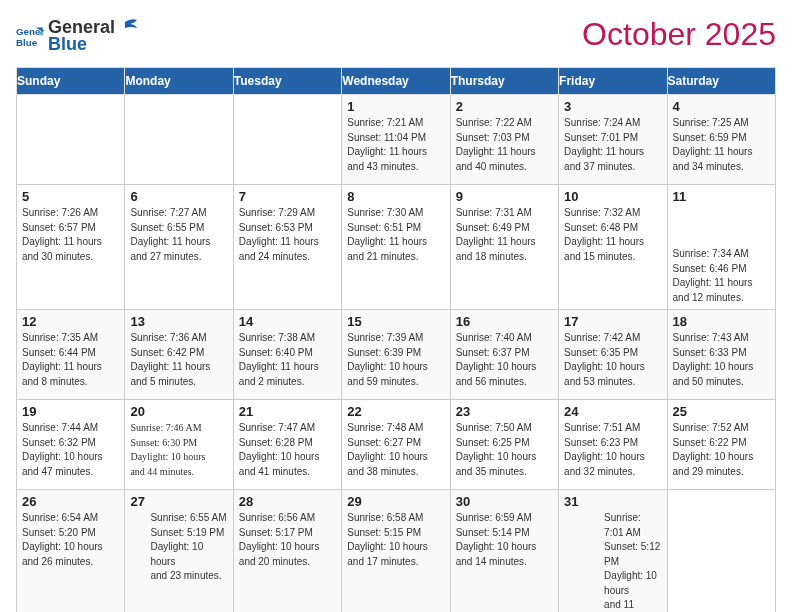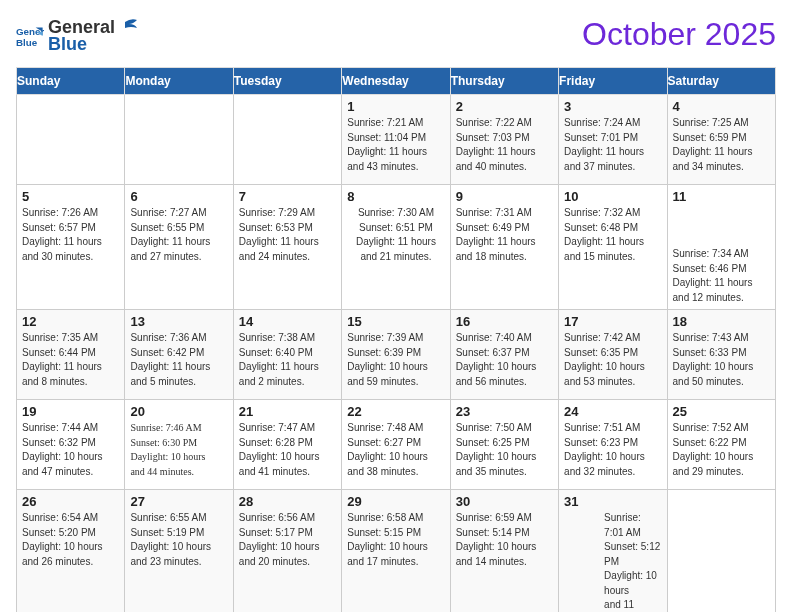--- a/index.html
+++ b/index.html
@@ -24,21 +24,21 @@
     .logo-icon {
       width: 28px;
       height: 28px;
     }
     .title-block {
       text-align: right;
     }
     .month-title {
       font-size: 32px;
       font-weight: 300;
-      color: #6d28d9;
+      color: #be185d;
     }
     .subtitle {
       font-size: 14px;
       color: #555;
     }
     table {
       width: 100%;
       border-collapse: collapse;
       table-layout: fixed;
     }
@@ -168,21 +168,21 @@
         </td>
         <td>
           <span class="day-num">7</span>
           <div class="cell-text" style="white-space: pre-line;">Sunrise: 7:29 AM
 Sunset: 6:53 PM
 Daylight: 11 hours
 and 24 minutes.</div>
         </td>
         <td>
           <span class="day-num">8</span>
-          <div class="cell-text" style="white-space: pre-line; text-align: center;">Sunrise: 7:30 AM
+          <div class="cell-text" style="white-space: pre-line;">Sunrise: 7:30 AM
 Sunset: 6:51 PM
 Daylight: 11 hours
 and 21 minutes.</div>
         </td>
         <td>
           <span class="day-num">9</span>
           <div class="cell-text" style="white-space: pre-line;">Sunrise: 7:31 AM
 Sunset: 6:49 PM
 Daylight: 11 hours
 and 18 minutes.</div>
@@ -307,21 +307,21 @@
       <tr>
         <td>
           <span class="day-num">26</span>
           <div class="cell-text" style="white-space: pre-line;">Sunrise: 6:54 AM
 Sunset: 5:20 PM
 Daylight: 10 hours
 and 26 minutes.</div>
         </td>
         <td>
           <span class="day-num">27</span>
-          <div class="cell-text" style="white-space: pre-line;">Sunrise: 6:55 AM
+          <div class="cell-text" style="white-space: pre-line; margin-left: 20px;">Sunrise: 6:55 AM
 Sunset: 5:19 PM
 Daylight: 10 hours
 and 23 minutes.</div>
         </td>
         <td>
           <span class="day-num">28</span>
           <div class="cell-text" style="white-space: pre-line;">Sunrise: 6:56 AM
 Sunset: 5:17 PM
 Daylight: 10 hours
 and 20 minutes.</div>

